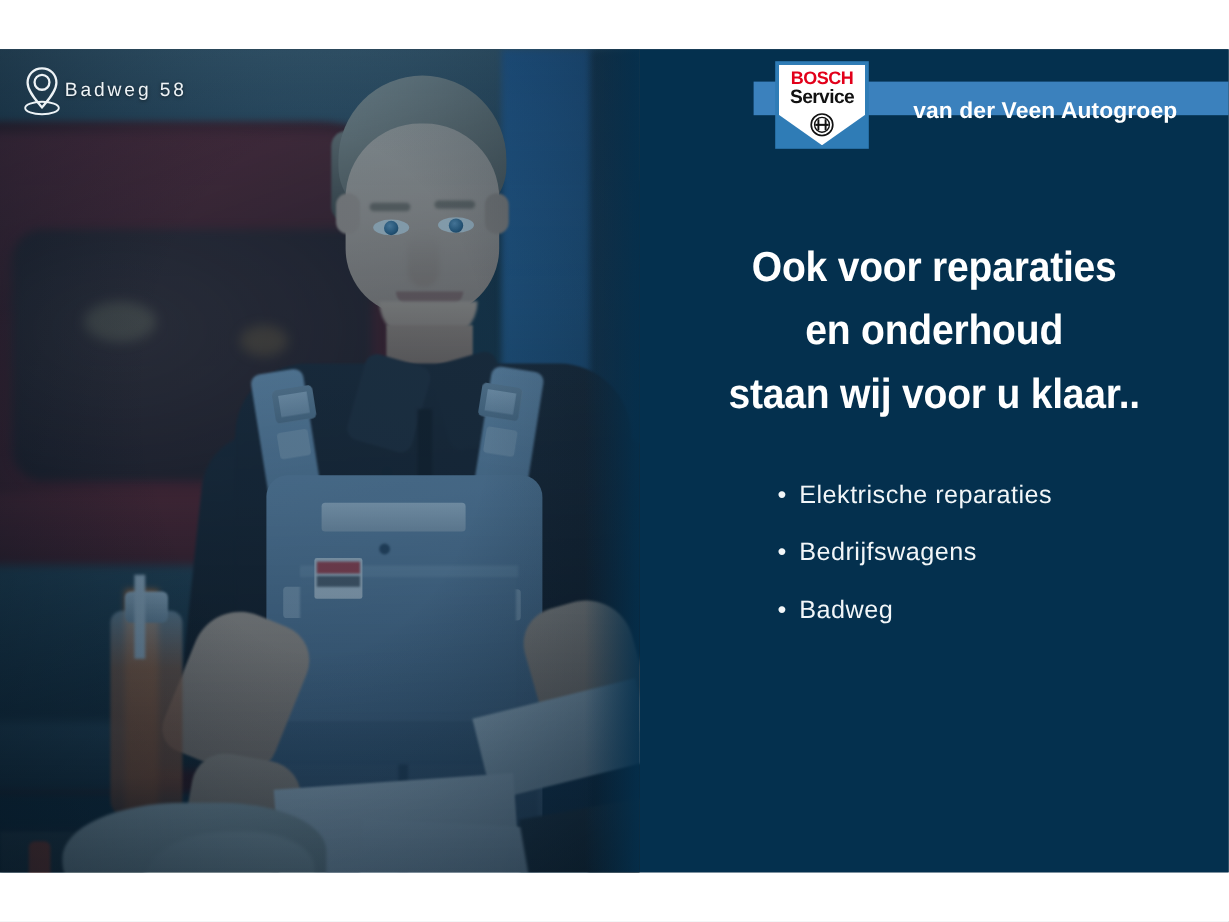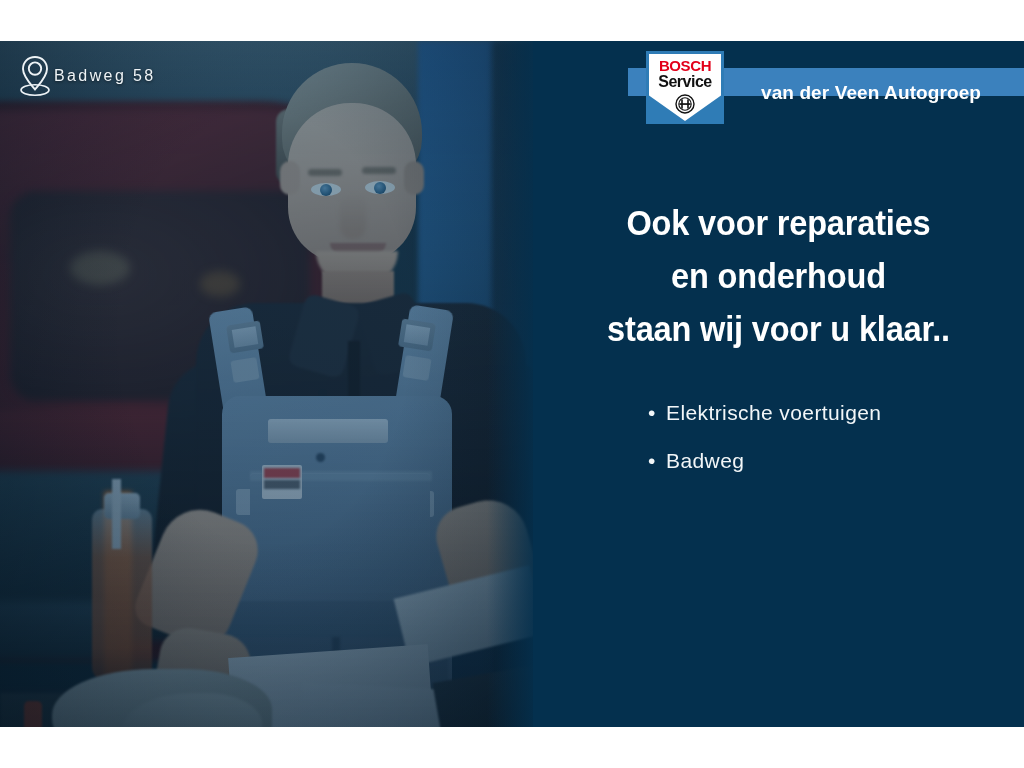--- a/index.html
+++ b/index.html
@@ -385,19 +385,20 @@
         <div id="company-name">van der Veen Autogroep</div>
       </div>
 
       <div id="headline">
         <div>Ook voor reparaties</div>
         <div>en onderhoud</div>
         <div>staan wij voor u klaar..</div>
       </div>
 
       <ul id="services">
-        <li><span class="bul">•</span><span>Elektrische voertuigen</span></li>
+        <li><span class="bul">•</span><span>Elektrische reparaties</span></li>
+        <li><span class="bul">•</span><span>Bedrijfswagens</span></li>
         <li><span class="bul">•</span><span>Badweg</span></li>
       </ul>
 
     </div>
   </div>
 </div>
 
 </body></html>

